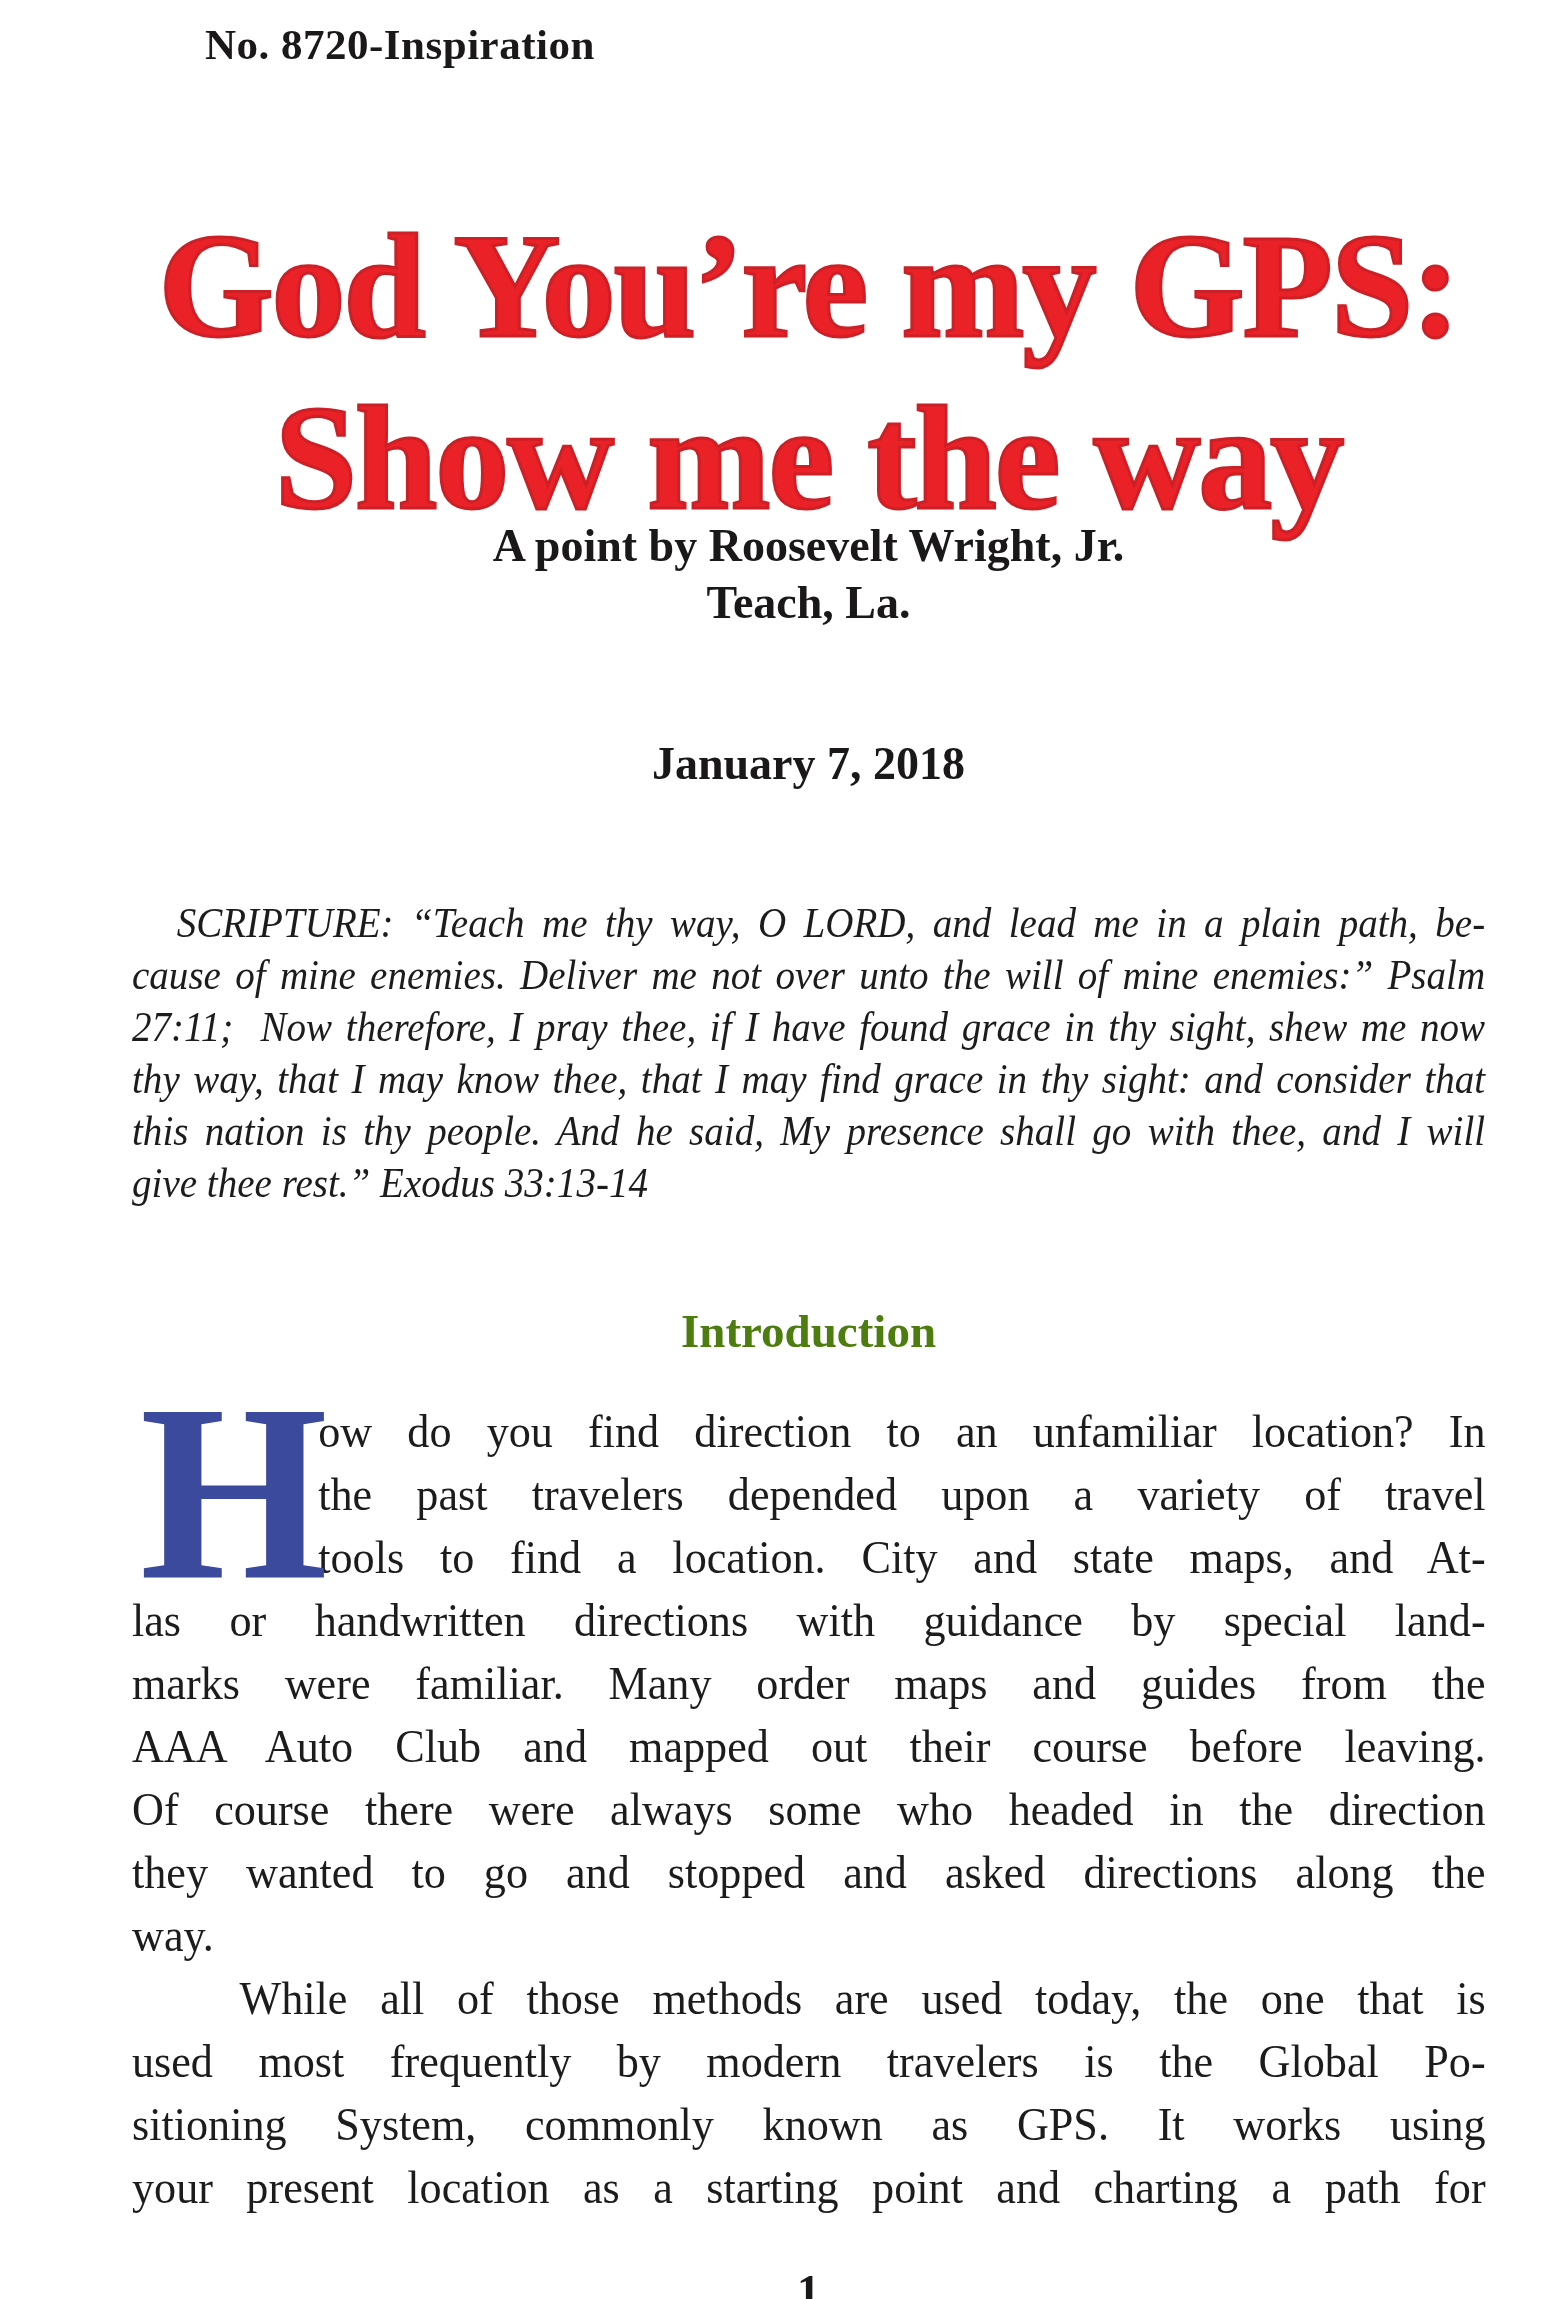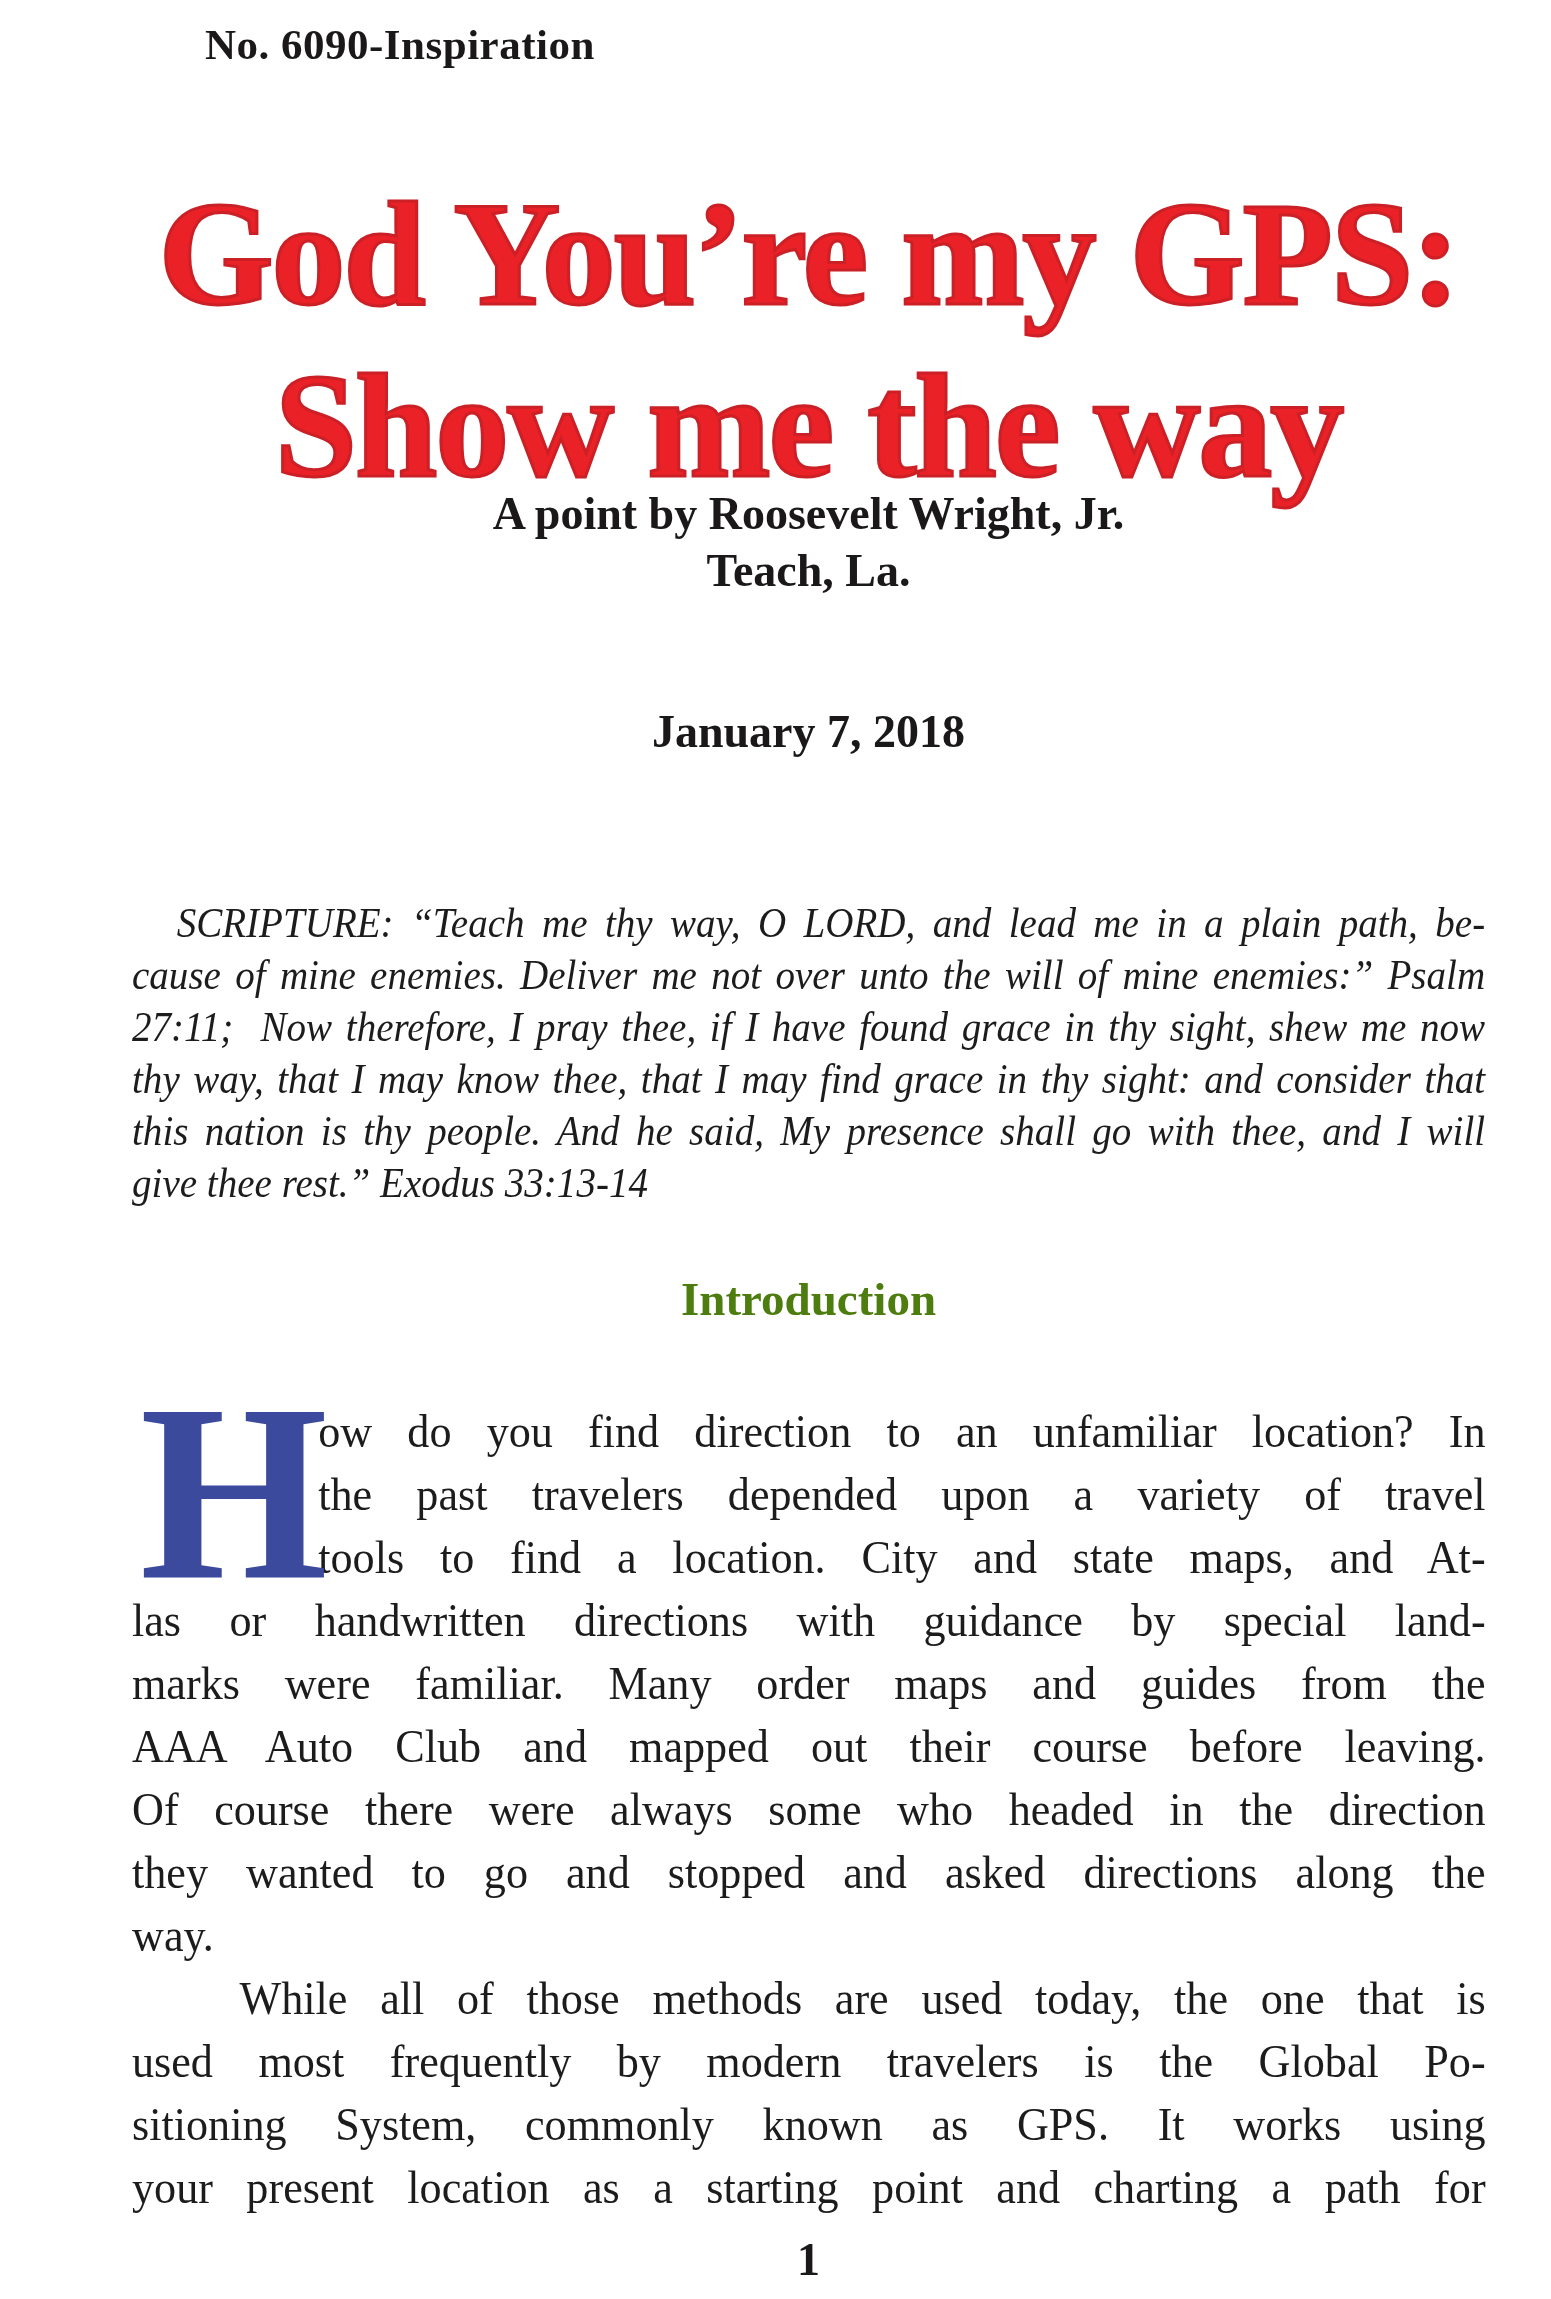--- a/index.html
+++ b/index.html
@@ -6,21 +6,21 @@
   .page {
     position:relative; width:1551px; height:2299px; background:#ffffff;
     font-family:"Liberation Serif","DejaVu Serif",serif; color:#1b1819; overflow:hidden;
   }
   .abs { position:absolute; }
 
   .doc-number {
     left:205px; top:20px; font-size:43px; font-weight:bold; letter-spacing:.5px;
   }
 
-  .centered { left:132px; width:1353px; text-align:center; }
+  .centered { left:132px; width:1353px; text-align:center;margin-top:32px; }
 
   .main-title {
     top:168px; font-weight:bold; font-size:148px; line-height:172px;
     color:#ea2127; -webkit-text-stroke:3px #cc2027; letter-spacing:-2px;
   }
 
   .byline { top:485px; font-weight:bold; font-size:46px; line-height:57px; }
   .date-line { top:705px; font-weight:bold; font-size:46px; }
 
   .scripture {
@@ -44,21 +44,21 @@
   .dc-indent { padding-left:194px; }
   .indent2 { text-indent:112px; }
 
   .page-number { top:2233px; font-weight:bold; font-size:46px; }
 </style>
 </head>
 <body>
 
 <div class="page">
 
-  <div class="abs doc-number">No. 6090-Inspiration</div>
+  <div class="abs doc-number">No. 8720-Inspiration</div>
 
   <div class="abs centered main-title">
     <div>God You’re my GPS:</div>
     <div>Show me the way</div>
   </div>
 
   <div class="abs centered byline">
     <div>A point by Roosevelt Wright, Jr.</div>
     <div>Teach, La.</div>
   </div>

